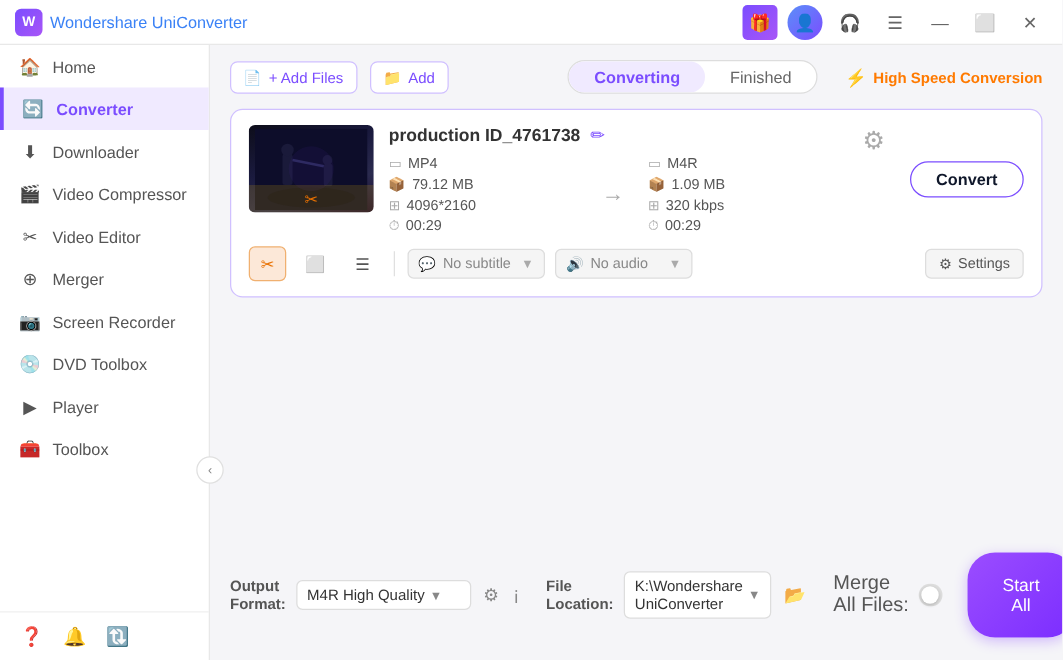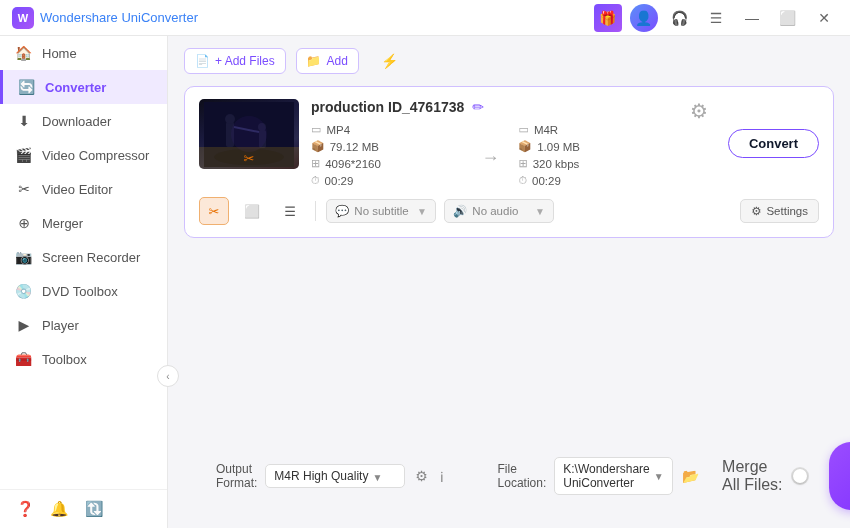--- a/index.html
+++ b/index.html
@@ -383,21 +383,21 @@
       align-items: center;
       gap: 20px;
     }
     .bottom-field {
       display: flex;
       align-items: center;
       gap: 8px;
       font-size: 12px;
       color: #555;
     }
-    .bottom-label { font-weight: 400; color: #555; margin-left: 32px; }
+    .bottom-label { font-weight: 700; color: #555; }
     .format-select {
       display: flex;
       align-items: flex-end;
       gap: 4px;
       background: #fff;
       border: 1px solid #ddd;
       border-radius: 5px;
       padding: 4px 8px;
       font-size: 12px;
       color: #333;
@@ -543,23 +543,28 @@
     <div class="toolbar">
       <button class="toolbar-btn">
         <span>📄</span>
         <span>+ Add Files</span>
       </button>
       <button class="toolbar-btn">
         <span>📁</span>
         <span>Add</span>
       </button>
 
+      <div class="tab-group">
+        <div class="tab-item active">Converting</div>
+        <div class="tab-item">Finished</div>
+      </div>
 
       <div class="high-speed-btn">
         <span class="lightning-icon">⚡</span>
+        <span>High Speed Conversion</span>
       </div>
     </div>
 
     <div class="file-card">
       <div class="file-card-top">
 
         <div class="file-thumbnail">
           <div class="file-thumbnail-inner">
             <svg width="90" height="65" viewBox="0 0 90 65">
               <rect width="90" height="65" fill="#0d0d2a"></rect>

